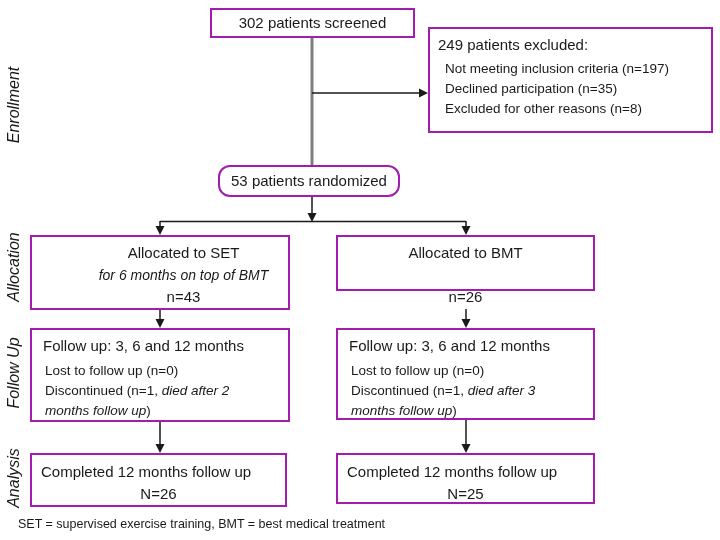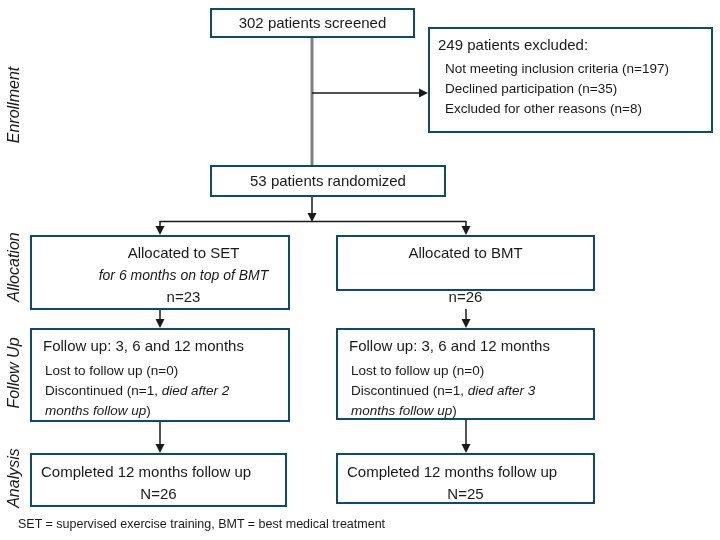--- a/index.html
+++ b/index.html
@@ -8,21 +8,21 @@
     width:720px;height:540px;
     background:#ffffff;
     font-family:"Liberation Sans", sans-serif;
     color:#1a1a1a;
     overflow:hidden;
   }
   #connectors{position:absolute;left:0;top:0;width:720px;height:540px;z-index:1;}
   .box{
     position:absolute;
     box-sizing:border-box;
-    border:2px solid #0c4a6e;
+    border:2px solid #a21caf;
     background:#ffffff;
     z-index:2;
   }
   .flex-center{display:flex;align-items:center;justify-content:center;text-align:center;}
   .t-main{font-size:15px;line-height:20px;}
   .italic{font-style:italic;}
 
   
   .box-excluded{padding:5px 8px 4px 8px;}
   .box-excluded .title{font-size:15px;line-height:21px;margin-bottom:4px;}
@@ -100,28 +100,28 @@
     <span>302 patients screened</span>
   </div>
 
   <div class="box box-excluded" style="left:428px;top:27px;width:285px;height:106px;">
     <div class="title">249 patients excluded:</div>
     <div class="item">Not meeting inclusion criteria (n=197)</div>
     <div class="item">Declined participation (n=35)</div>
     <div class="item">Excluded for other reasons (n=8)</div>
   </div>
 
-  <div class="box flex-center t-main" style="left:210px;top:165px;width:236px;height:32px;">
+  <div class="box flex-center t-main" style="left:218px;top:165px;width:182px;height:32px;border-radius:12px;">
     <span>53 patients randomized</span>
   </div>
 
   <div class="box box-alloc" style="left:30px;top:235px;width:260px;height:75px;padding-left:47px;">
     <div class="l1">Allocated to SET</div>
     <div class="l2">for 6 months on top of BMT</div>
-    <div class="ln">n=23</div>
+    <div class="ln">n=43</div>
   </div>
 
   <div class="box box-alloc" style="left:336px;top:235px;width:259px;height:56px;">
     <div class="l1">Allocated to BMT</div>
     <div class="l2"></div>
     <div class="ln">n=26</div>
   </div>
 
   <div class="box box-fu" style="left:30px;top:328px;width:260px;height:94px;">
     <div class="title">Follow up: 3, 6 and 12 months</div>

